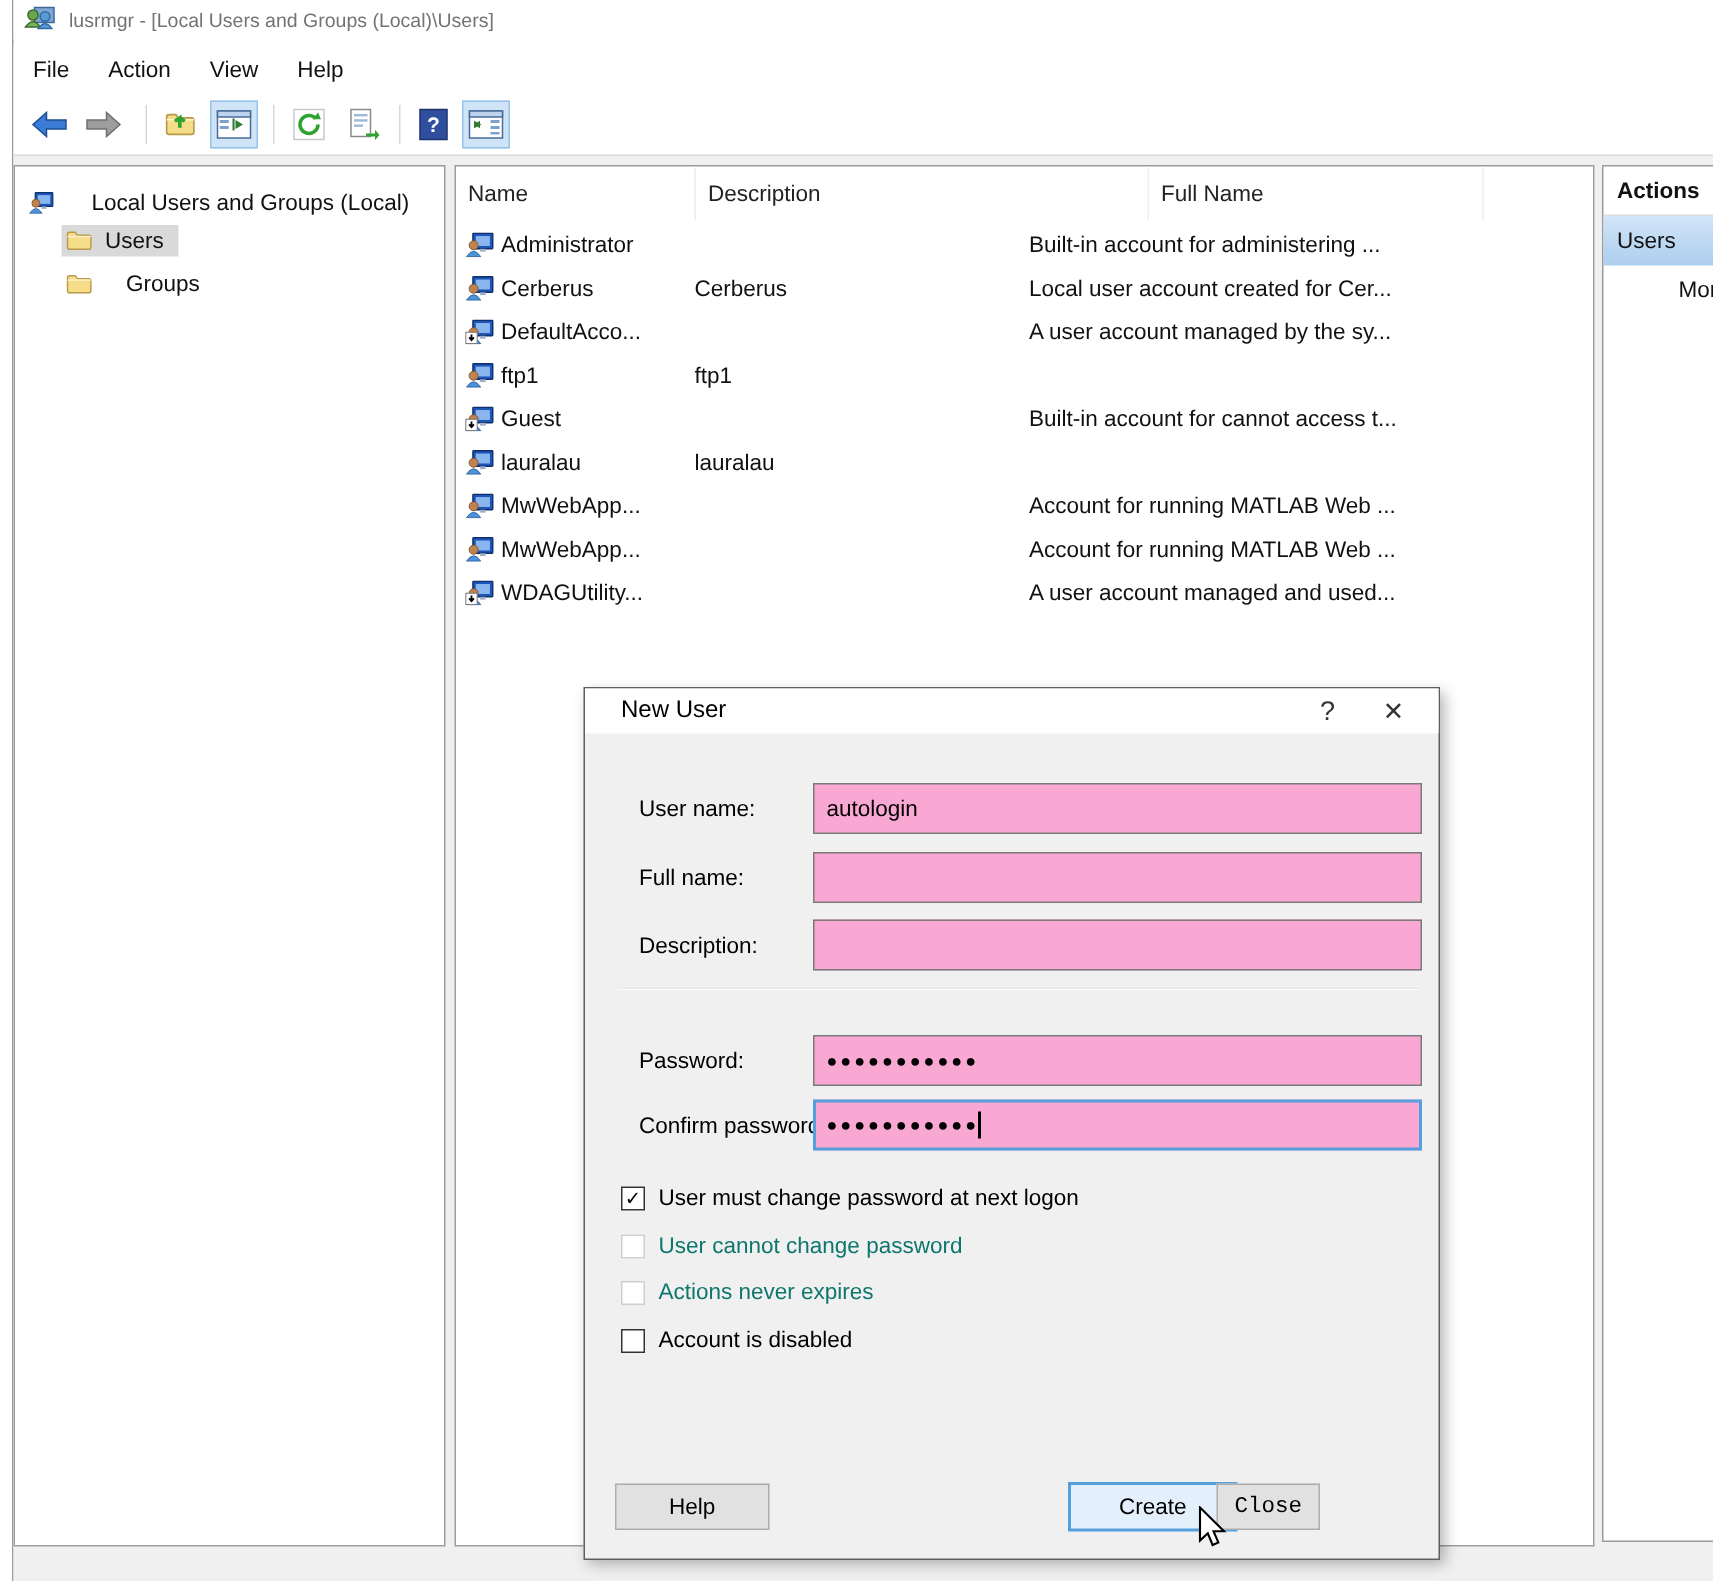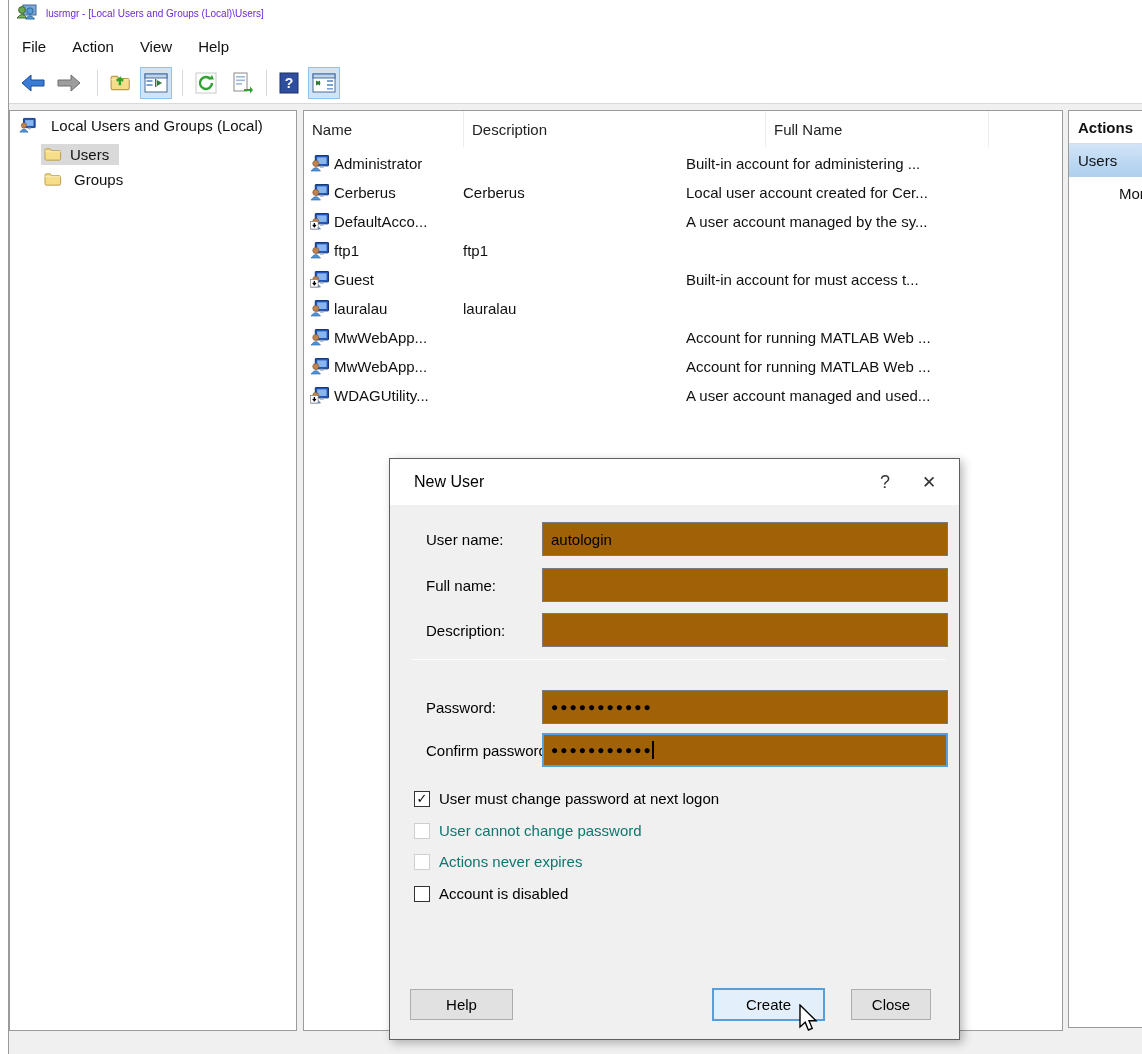--- a/index.html
+++ b/index.html
@@ -5,58 +5,58 @@
   * { margin:0; padding:0; box-sizing:border-box; }
   html,body { background:#fff; }
   #root {
     position:relative; width:1142px; height:1054px; overflow:hidden;
     font-family:"Liberation Sans", sans-serif; background:#fff;
     -webkit-font-smoothing:antialiased;
   }
   
   .left-window-border { position:absolute; left:8px; top:0; width:1px; height:1054px; background:#9a9a9a; }
   .titlebar { position:absolute; left:9px; top:0; right:0; height:26px; display:flex; align-items:center; padding-left:7px; gap:8px; background:#fff; }
-  .titlebar .title { font-size:10px; color:#6d28d9; }
+  .titlebar .title { font-size:13px; color:#737373; }
   .menubar { position:absolute; left:9px; top:30px; right:0; height:32px; display:flex; align-items:center; background:#fff; }
   .menubar .menu-item { font-size:15px; color:#111; padding:4px 13px; cursor:default; }
   .toolbar { position:absolute; left:9px; top:62px; right:0; height:42px; background:#fff; border-bottom:1px solid #d9d9d9; }
   .tbtn { position:absolute; top:5px; width:32px; height:32px; display:flex; align-items:center; justify-content:center; border:1px solid transparent; }
   .tbtn.hl { background:#cfe4f7; border-color:#96c3ea; }
   .tsep { position:absolute; top:8px; width:1px; height:26px; background:#d8d8d8; }
   
   .content-bg { position:absolute; left:9px; top:104px; right:0; height:950px; background:#f0f0f0; }
   .pane { position:absolute; background:#fff; border:1px solid #9b9b9b; }
   
-  .tree-row { display:flex; align-items:flex-start; gap:11px; height:27px; padding-left:6px; font-size:15px; color:#111; }
+  .tree-row { display:flex; align-items:flex-end; gap:21px; height:27px; padding-left:6px; font-size:15px; color:#111; }
   .tree-row.child { padding-left:34px; }
   .tree-sel { background:#d9d9d9; }
   
   .list-header { position:absolute; left:0; top:0; right:0; height:36px; display:flex; font-size:15px; color:#222; }
   .list-header .hcell { display:flex; align-items:center; padding-left:8px; border-right:1px solid #ededed; height:100%; }
   .list-rows { position:absolute; left:0; top:38px; right:0; }
   .lrow { position:relative; height:29px; font-size:15px; color:#111; }
   .lrow .cell { position:absolute; top:0; height:29px; display:flex; align-items:center; white-space:nowrap; overflow:hidden; }
   .c-name { left:6px;  width:148px; }
   .c-full { left:159px; width:216px; }
   .c-desc { left:382px; width:300px; }
   .uicon { position:relative; width:20px; height:17px; margin-right:4px; flex:0 0 auto; }
   
   .actions-header { height:33px; display:flex; align-items:center; padding-left:9px; font-size:15px; font-weight:bold; color:#111; border-bottom:1px solid #dcdcdc; }
   .actions-sel { height:33px; display:flex; align-items:center; padding-left:9px; font-size:15px; color:#111;
                  background:linear-gradient(180deg,#d3e5f8 0%,#bcd8f2 55%,#aecfee 100%); }
   .actions-more { height:33px; display:flex; align-items:center; padding-left:50px; font-size:15px; color:#111; white-space:nowrap; }
   
   .dialog { position:absolute; left:389px; top:458px; width:571px; height:582px; background:#f0f0f0;
             border:1px solid #5f5f5f; box-shadow:3px 3px 9px rgba(0,0,0,.28); }
-  .dlg-titlebar { position:absolute; left:0; top:0; right:0; height:46px; background:#fff; display:flex; align-items:center; }
+  .dlg-titlebar { position:absolute; left:0; top:0; right:0; height:30px; background:#fff; display:flex; align-items:center; }
   .dlg-title { font-size:16px; color:#000; padding-left:24px; flex:1; }
   .dlg-help, .dlg-close { font-size:18px; color:#333; width:44px; text-align:center; cursor:default; }
   .dlg-close { margin-right:8px; font-size:17px; }
   .dlg-label { position:absolute; left:24px; font-size:15px; color:#000;margin-left:12px; }
-  .field { position:absolute; left:152px; width:406px; height:34px; background:#a16207; border:1px solid #7a7a7a;
+  .field { position:absolute; left:152px; width:406px; height:34px; background:#f9a8d4; border:1px solid #7a7a7a;
            font-size:15px; color:#000; display:flex; align-items:center; padding-left:8px; }
   .field.focused { border:2px solid #55a0dc; padding-left:7px; }
   .pwd { font-size:12px; font-weight:bold; letter-spacing:2px; }
   .caret { display:inline-block; width:2px; height:18px; background:#000; margin-left:-1px; vertical-align:middle; }
   .dlg-sep { position:absolute; left:22px; right:13px; height:1px; background:#ababab; border-bottom:1px solid #fdfdfd; }
   .cbrow { position:absolute; left:24px; display:flex; align-items:center; gap:9px; font-size:15px; color:#000; }
   .cbrow.dim { color:#0f766e; }
   .cbox { width:16px; height:16px; background:#fff; border:1px solid #333; display:flex; align-items:center; justify-content:center;
           font-size:13px; line-height:1; color:#000; }
   .cbrow.dim .cbox { border-color:#cfcfcf; }
@@ -258,21 +258,21 @@
 
       <div class="lrow">
         <div class="cell c-name">
             <svg class="uicon" viewBox="0 0 20 18">
               <use href="#user-pc"></use>
               <use href="#badge-down"></use>
             </svg>
             <span>Guest</span>
           </div>
         <div class="cell c-full"></div>
-        <div class="cell c-desc">Built-in account for must access t...</div>
+        <div class="cell c-desc">Built-in account for cannot access t...</div>
       </div>
 
       <div class="lrow">
         <div class="cell c-name">
             <svg class="uicon" viewBox="0 0 20 18">
               <use href="#user-pc"></use>
             </svg>
             <span>lauralau</span>
           </div>
         <div class="cell c-full">lauralau</div>
@@ -369,20 +369,20 @@
       <span class="cbox"></span>
       <span>Actions never expires</span>
     </div>
     <div class="cbrow" style="top:426px">
       <span class="cbox"></span>
       <span>Account is disabled</span>
     </div>
 
     <button class="btn" style="left:20px;  top:530px; width:103px;">Help</button>
     <button class="btn primary" style="left:322px; top:529px; width:113px;">Create</button>
-    <button class="btn" style="left:461px; top:530px; width:80px;">Close</button>
+    <button class="btn" style="left:421px; top:530px; width:69px;font-family:Liberation Mono, monospace;">Close</button>
   </div>
 
   <svg class="cursor" viewBox="0 0 24 30">
     <path d="M5 1 L5 23 L10.2 18.2 L13.4 26 L17.2 24.3 L14 16.8 L21 16.8 Z" fill="#fff" stroke="#000" stroke-width="1.4"></path>
   </svg>
 
 </div>
 
 </body></html>

